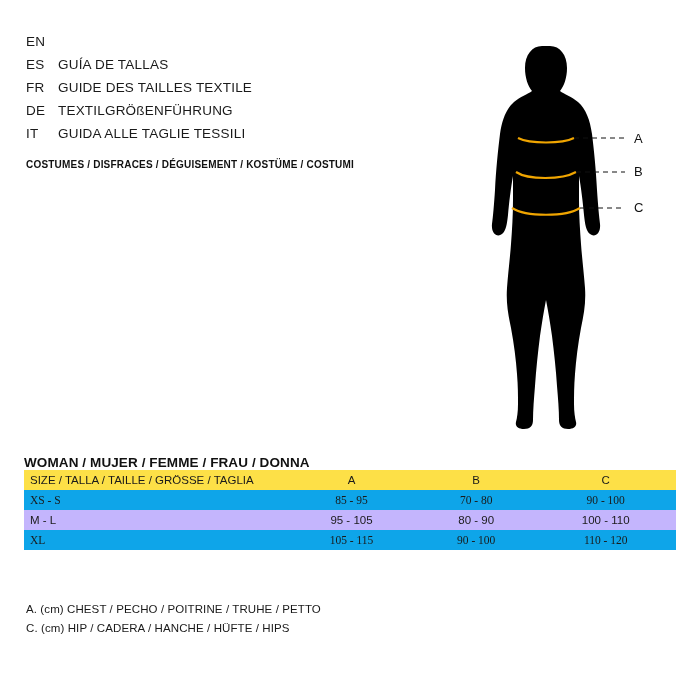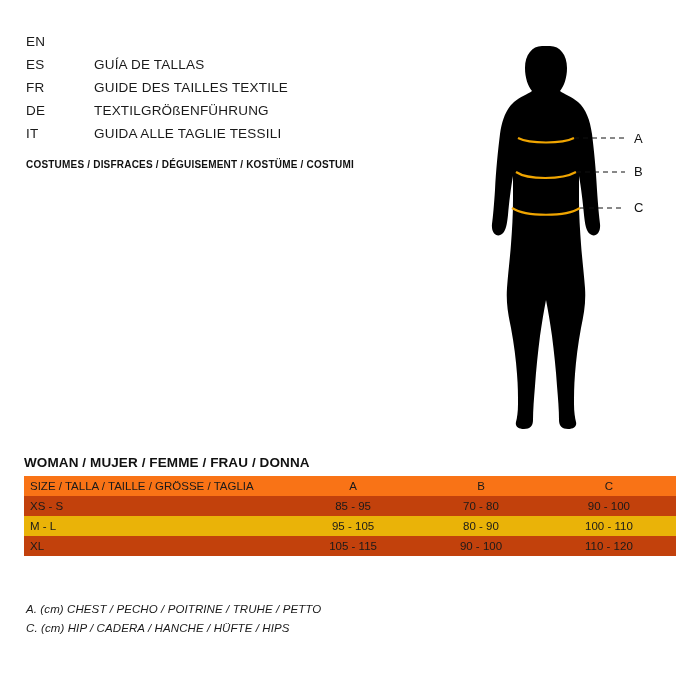--- a/index.html
+++ b/index.html
@@ -27,21 +27,20 @@
     left: 26px;
     top: 34px;
     width: 430px;
   }
   .lang-row {
     display: flex;
     align-items: baseline;
     height: 23px;
     font-size: 13.5px;
     letter-spacing: 0.2px;
-    gap: 36px;
   }
   .lang-code {
     width: 32px;
     flex: 0 0 32px;
     color: #1a1a1a;
   }
   .lang-text {
     color: #1a1a1a;
   }
 
@@ -80,21 +79,21 @@
   .table-wrap {
     position: absolute;
     left: 24px;
     top: 455px;
     width: 652px;
   }
   .table-title {
     font-size: 13.5px;
     font-weight: bold;
     color: #111;
-    margin-bottom: 6px;
+    margin-bottom: 0;
     letter-spacing: 0.1px;
   }
   table.size-table {
     border-collapse: collapse;
     width: 652px;
     font-size: 11.5px;
     color: #1a1a1a;
   }
   table.size-table th,
   table.size-table td {
@@ -103,46 +102,46 @@
     font-weight: normal;
     white-space: nowrap;
   }
   table.size-table th.label-col,
   table.size-table td.label-col {
     text-align: left;
     padding-left: 6px;
     width: 250px;
   }
   tr.head-row {
-    background: #f97316;
+    background: #fde047;
   }
   tr.head-row th {
     font-weight: normal;
     font-size: 11.5px;
   }
   tr.row-alt {
-    background: #eab308;
+    background: #c4b5fd;
   }
   tr.row-plain {
-    background: #c2410c;
+    background: #0ea5e9;
+    font-family: Liberation Serif, serif;
   }
 
   
   .legend {
     position: absolute;
     left: 26px;
     top: 600px;
     font-size: 11.5px;
     color: #1a1a1a;
   }
   .legend-row {
     height: 19px;
     line-height: 19px;
     letter-spacing: 0.1px;
-    font-style: italic;
   }
 </style>
 </head>
 <body>
 
 <div class="page">
 
   <div class="lang-block">
     <div class="lang-row">
       <span class="lang-code">EN</span>

